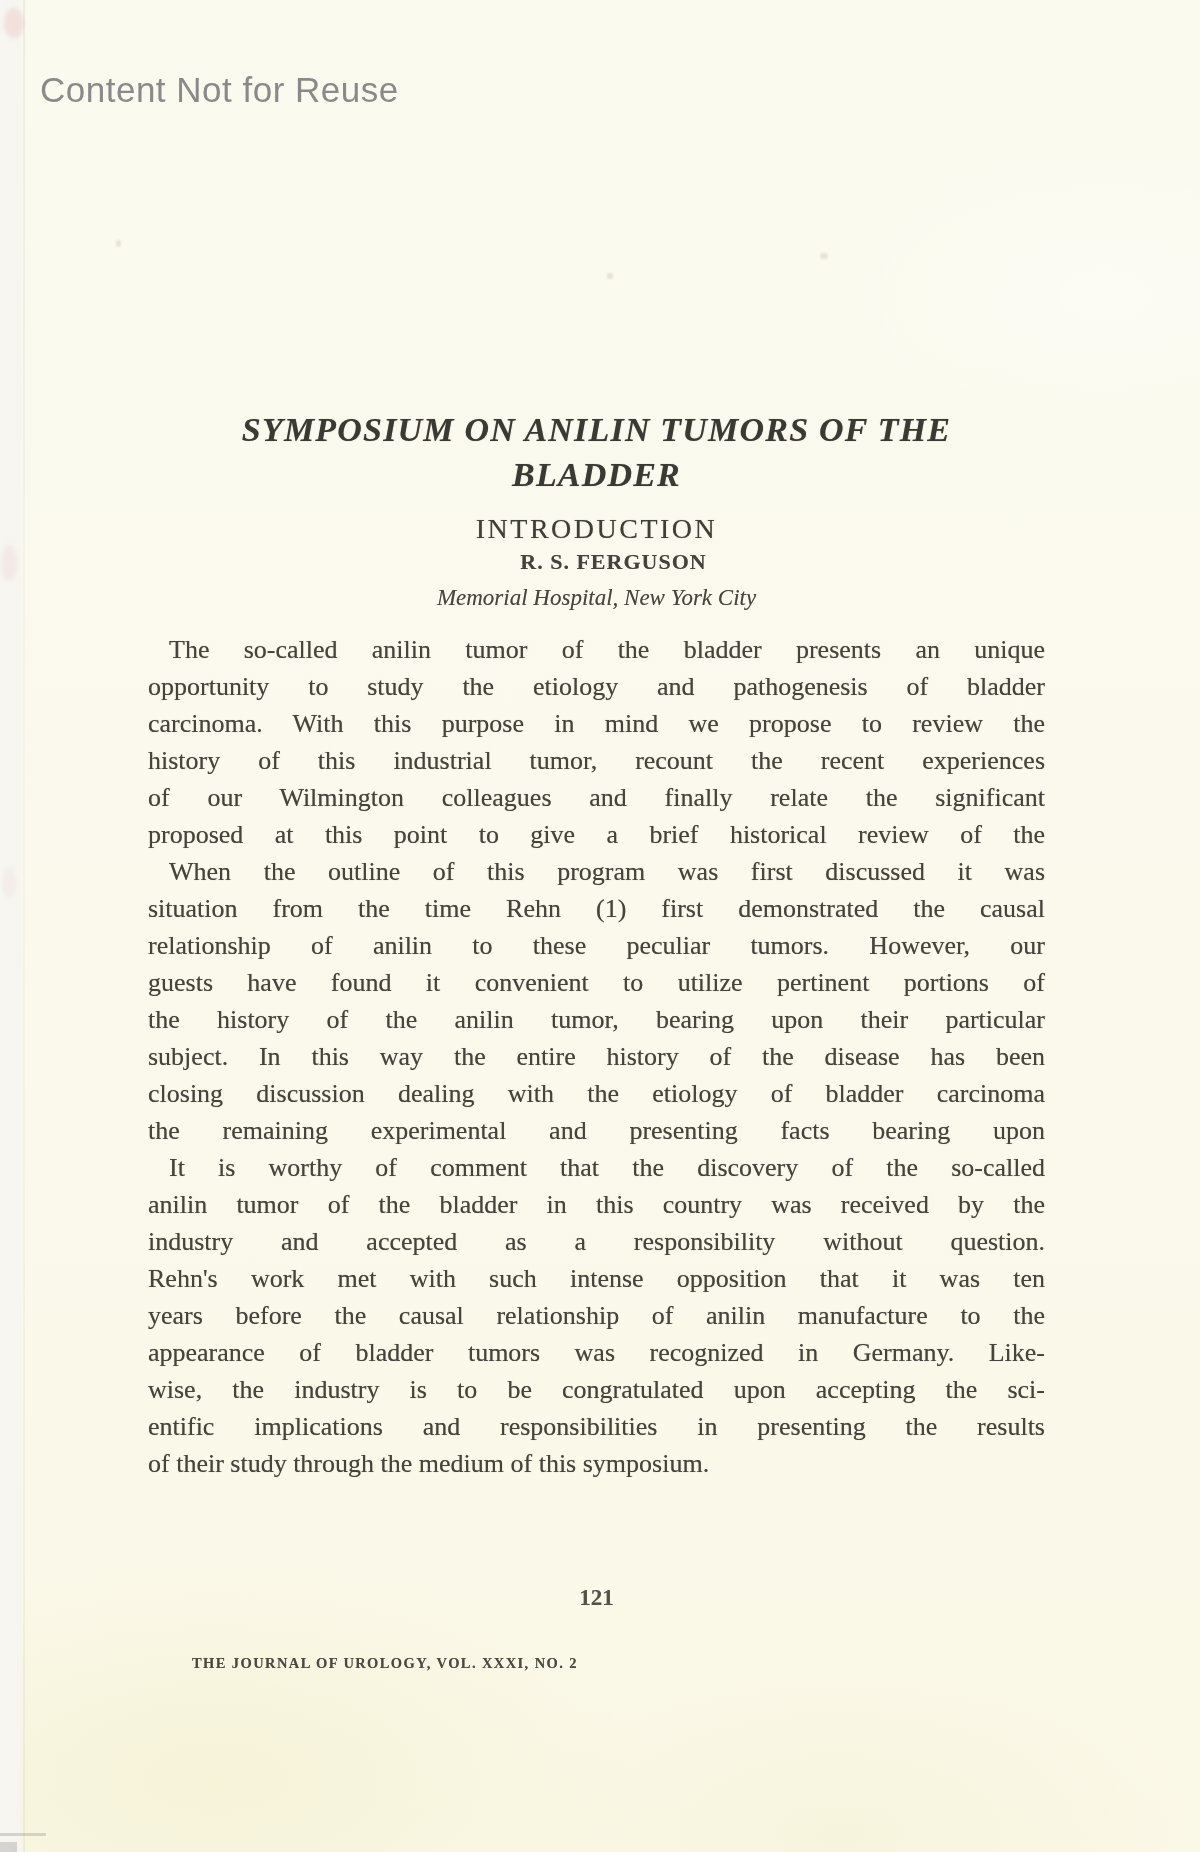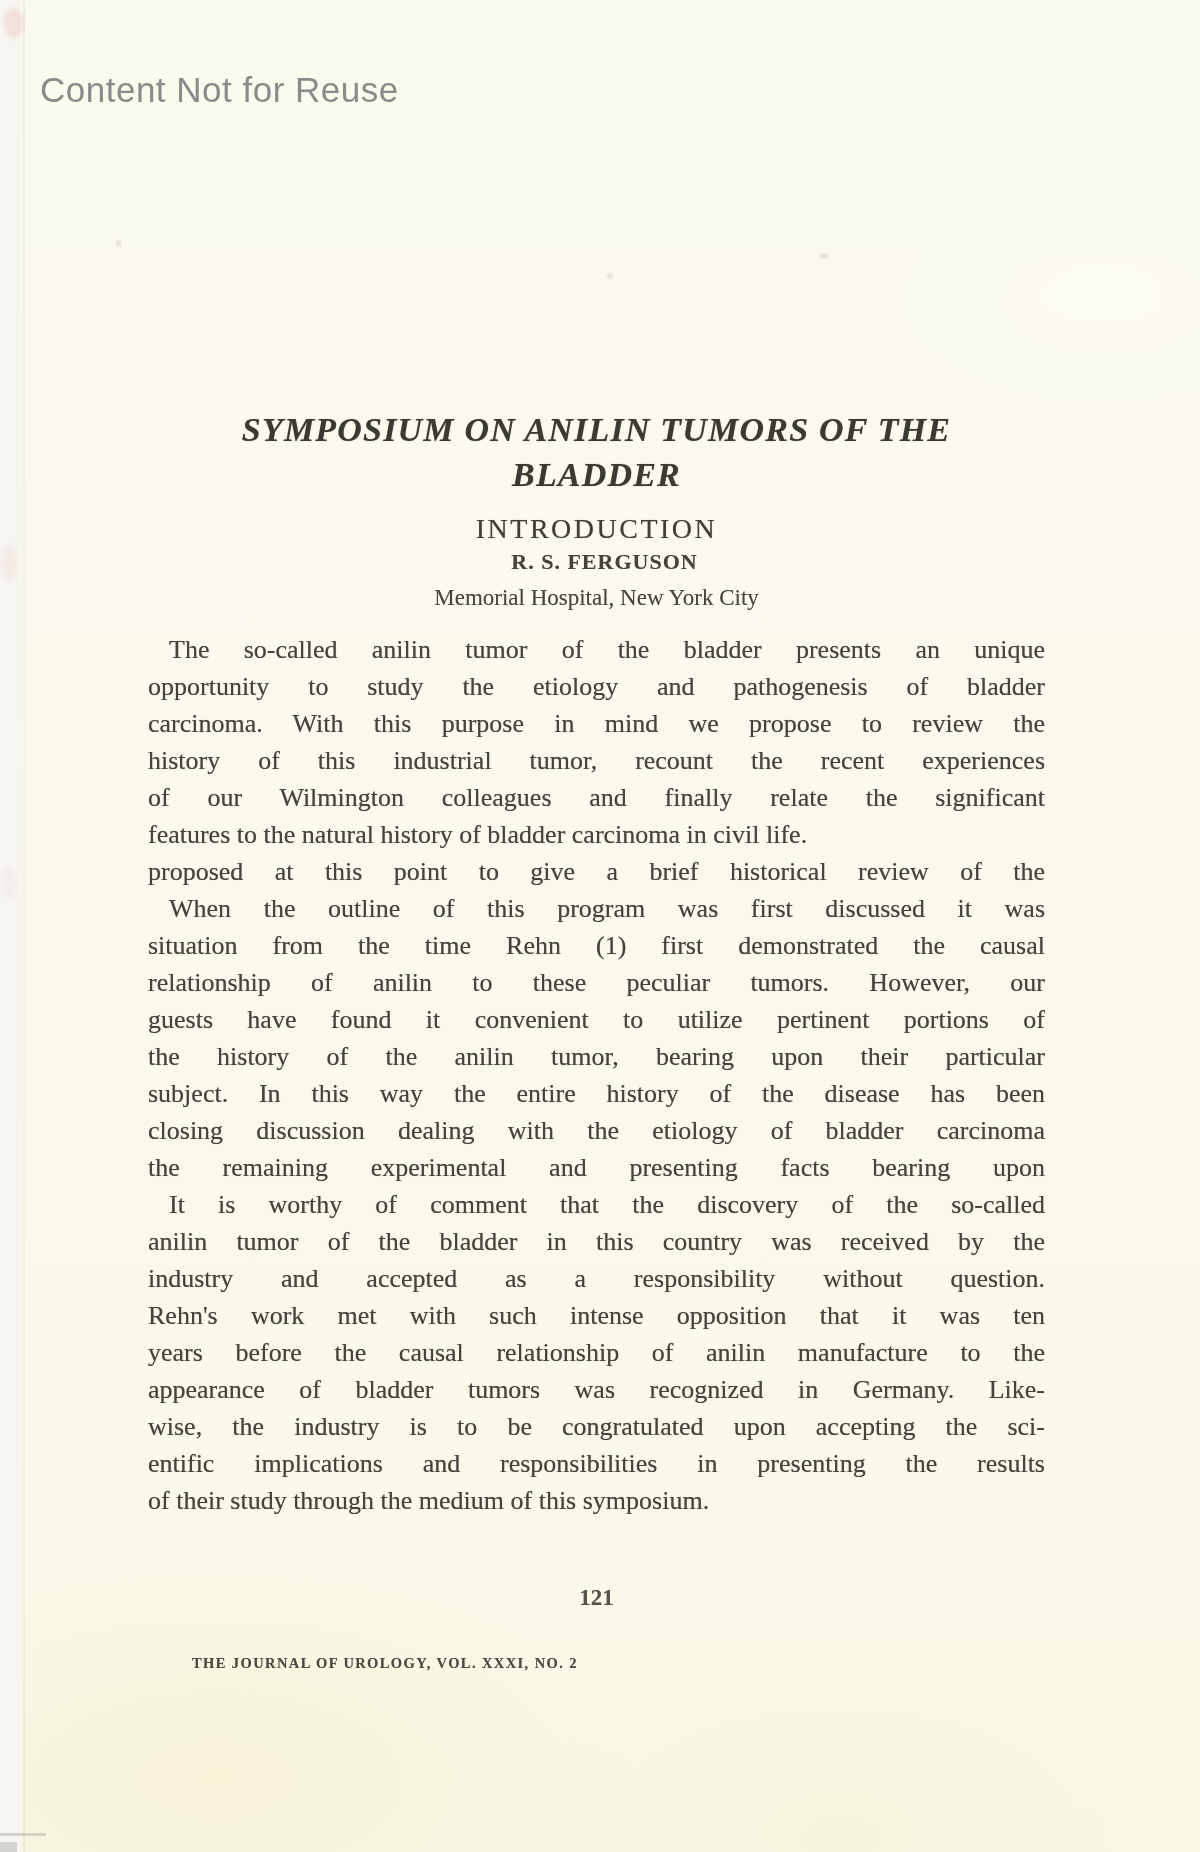--- a/index.html
+++ b/index.html
@@ -41,27 +41,27 @@
     position:absolute;left:0;top:384px;width:897px;text-align:center;
     font-size:34px;line-height:45px;font-weight:700;letter-spacing:1.2px;
     color:#3b3933;text-shadow:0 0 1px rgba(59,57,51,.45);font-style:italic;
   }
   .section-heading{
     position:absolute;left:0;top:490px;width:897px;text-align:center;
     font-size:28px;font-weight:400;letter-spacing:2.5px;color:#403e38;
     text-shadow:0 0 .8px rgba(64,62,56,.5);
   }
   .author{
-    position:absolute;left:8px;top:549px;width:897px;text-align:center;
+    position:absolute;left:17px;top:549px;width:897px;text-align:center;
     font-size:22px;font-weight:600;letter-spacing:1px;color:#45433d;
     text-shadow:0 0 .6px rgba(69,67,61,.45);
   }
   .affiliation{
     position:absolute;left:0;top:585px;width:897px;text-align:center;
-    font-size:23px;color:#47453f;
+    font-size:23px;font-style:italic;color:#47453f;
     text-shadow:0 0 .6px rgba(71,69,63,.4);
   }
   .body-text{
     position:absolute;left:0;top:631px;width:897px;
     font-size:26px;line-height:37px;color:#45433c;
     text-shadow:0 0 .7px rgba(69,67,60,.55);
   }
   .body-paragraph{margin:0;}
   .body-line{text-align:justify;text-align-last:justify;}
   .body-line.para-end{text-align-last:left;}
@@ -105,21 +105,20 @@
 
     <div class="affiliation">Memorial Hospital, New York City</div>
 
     <div class="body-text" id="body-text">
         <div class="body-paragraph">
           <div class="body-line indent">The so-called anilin tumor of the bladder presents an unique</div>
           <div class="body-line">opportunity to study the etiology and pathogenesis of bladder</div>
           <div class="body-line">carcinoma.  With this purpose in mind we propose to review the</div>
           <div class="body-line">history of this industrial tumor, recount the recent experiences</div>
           <div class="body-line">of our Wilmington colleagues and finally relate the significant</div>
-          <div class="body-line para-end">features to the natural history of bladder carcinoma in civil life.</div>
         </div>
         <div class="body-paragraph">
           <div class="body-line">proposed at this point to give a brief historical review of the</div>
           <div class="body-line indent">When the outline of this program was first discussed it was</div>
           <div class="body-line">situation from the time Rehn (1) first demonstrated the causal</div>
           <div class="body-line">relationship of anilin to these peculiar tumors.  However, our</div>
           <div class="body-line">guests have found it convenient to utilize pertinent portions of</div>
           <div class="body-line">the history of the anilin tumor, bearing upon their particular</div>
           <div class="body-line">subject.  In this way the entire history of the disease has been</div>
           <div class="body-line">closing discussion dealing with the etiology of bladder carcinoma</div>

